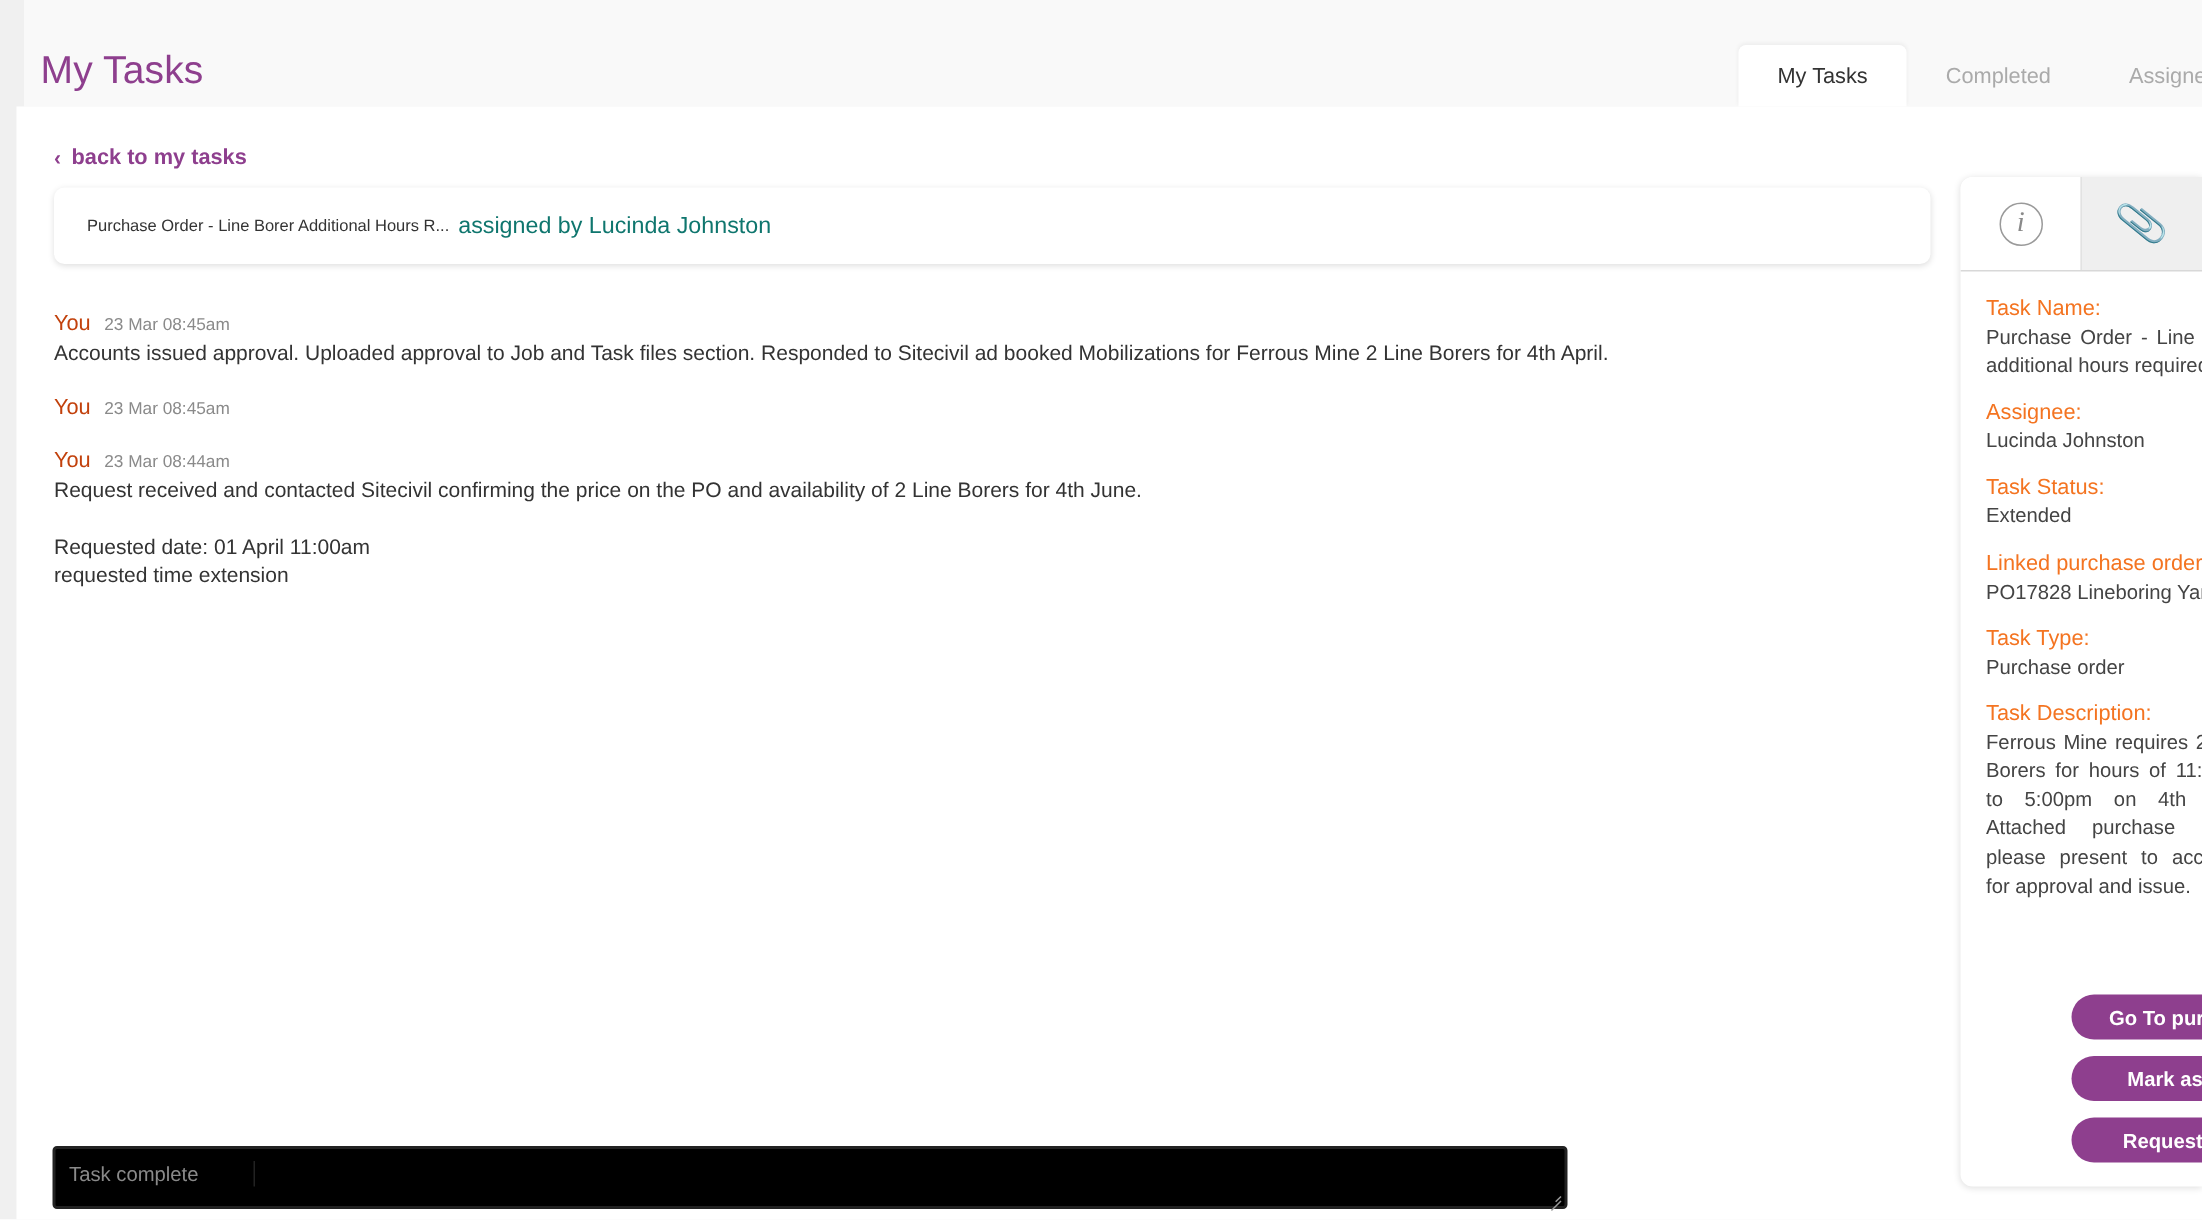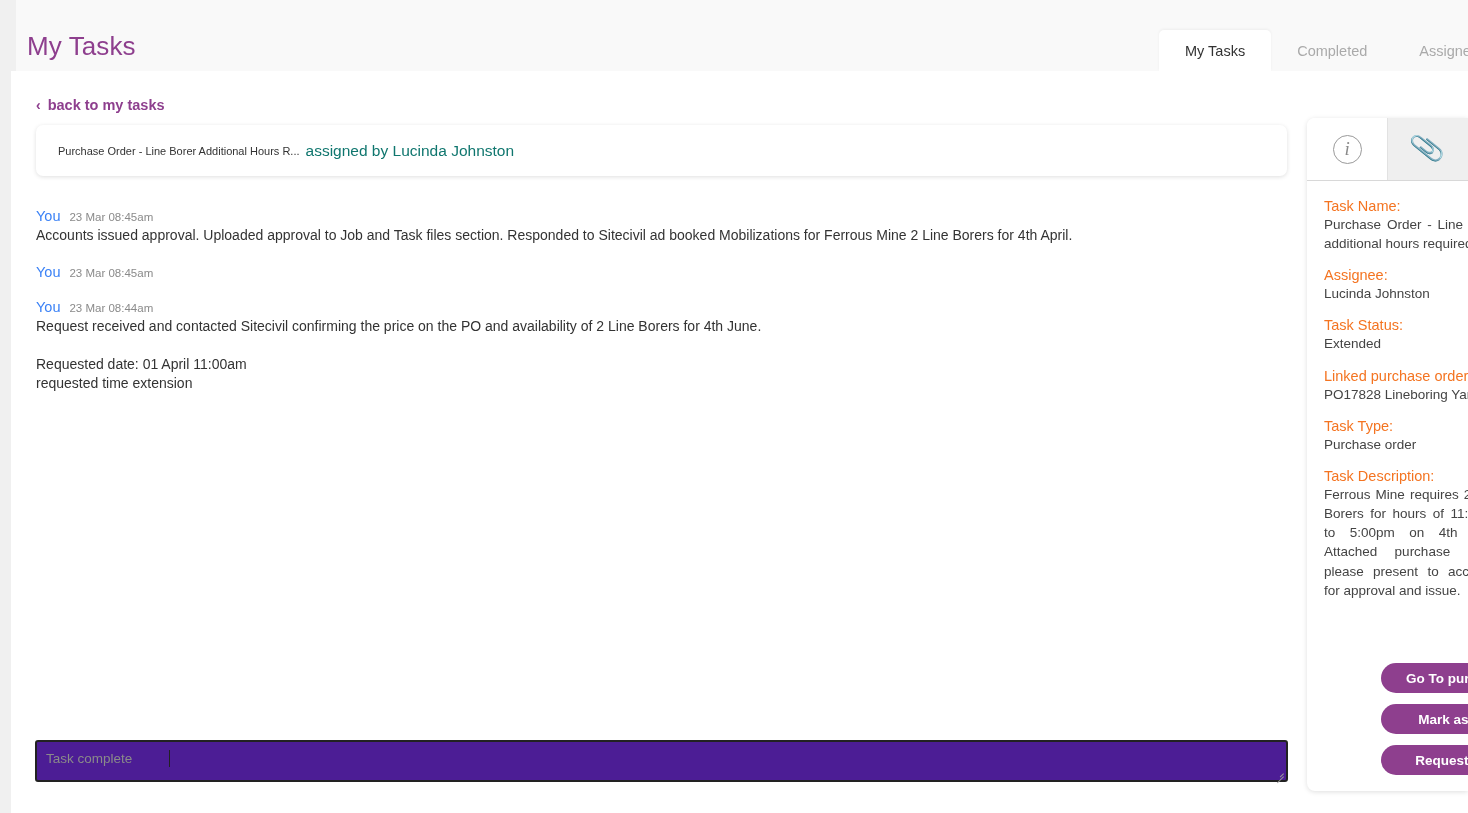--- a/index.html
+++ b/index.html
@@ -120,42 +120,42 @@
   }
   .feed-entry { margin-bottom: 19px; }
   .feed-head {
     display: flex;
     align-items: baseline;
     gap: 9px;
     margin-bottom: 2px;
   }
   .feed-author {
     font-size: 14.5px;
-    color: #3b82f6;
+    color: #c2410c;
     white-space: nowrap;
     text-align: right;
   }
   .feed-time {
     font-size: 11.5px;
     color: #8a8a8a;
     white-space: nowrap;
   }
   .feed-line {
     font-size: 14px;
     color: #333333;
     line-height: 1.35;
     white-space: nowrap;
   }
 
   
   .comment-box {
     position: absolute;
-    left: 24px; top: 669px;
-    width: 1253px; height: 42px;
-    background: #4c1d95;
+    left: 24px; top: 693px;
+    width: 1010px; height: 42px;
+    background: #000000;
     border: 2px solid #222222;
     border-radius: 3px;
   }
   .comment-text {
     position: absolute;
     left: 9px; top: 9px;
     font-size: 13.5px;
     color: #8a8a8a;
     white-space: nowrap;
   }

